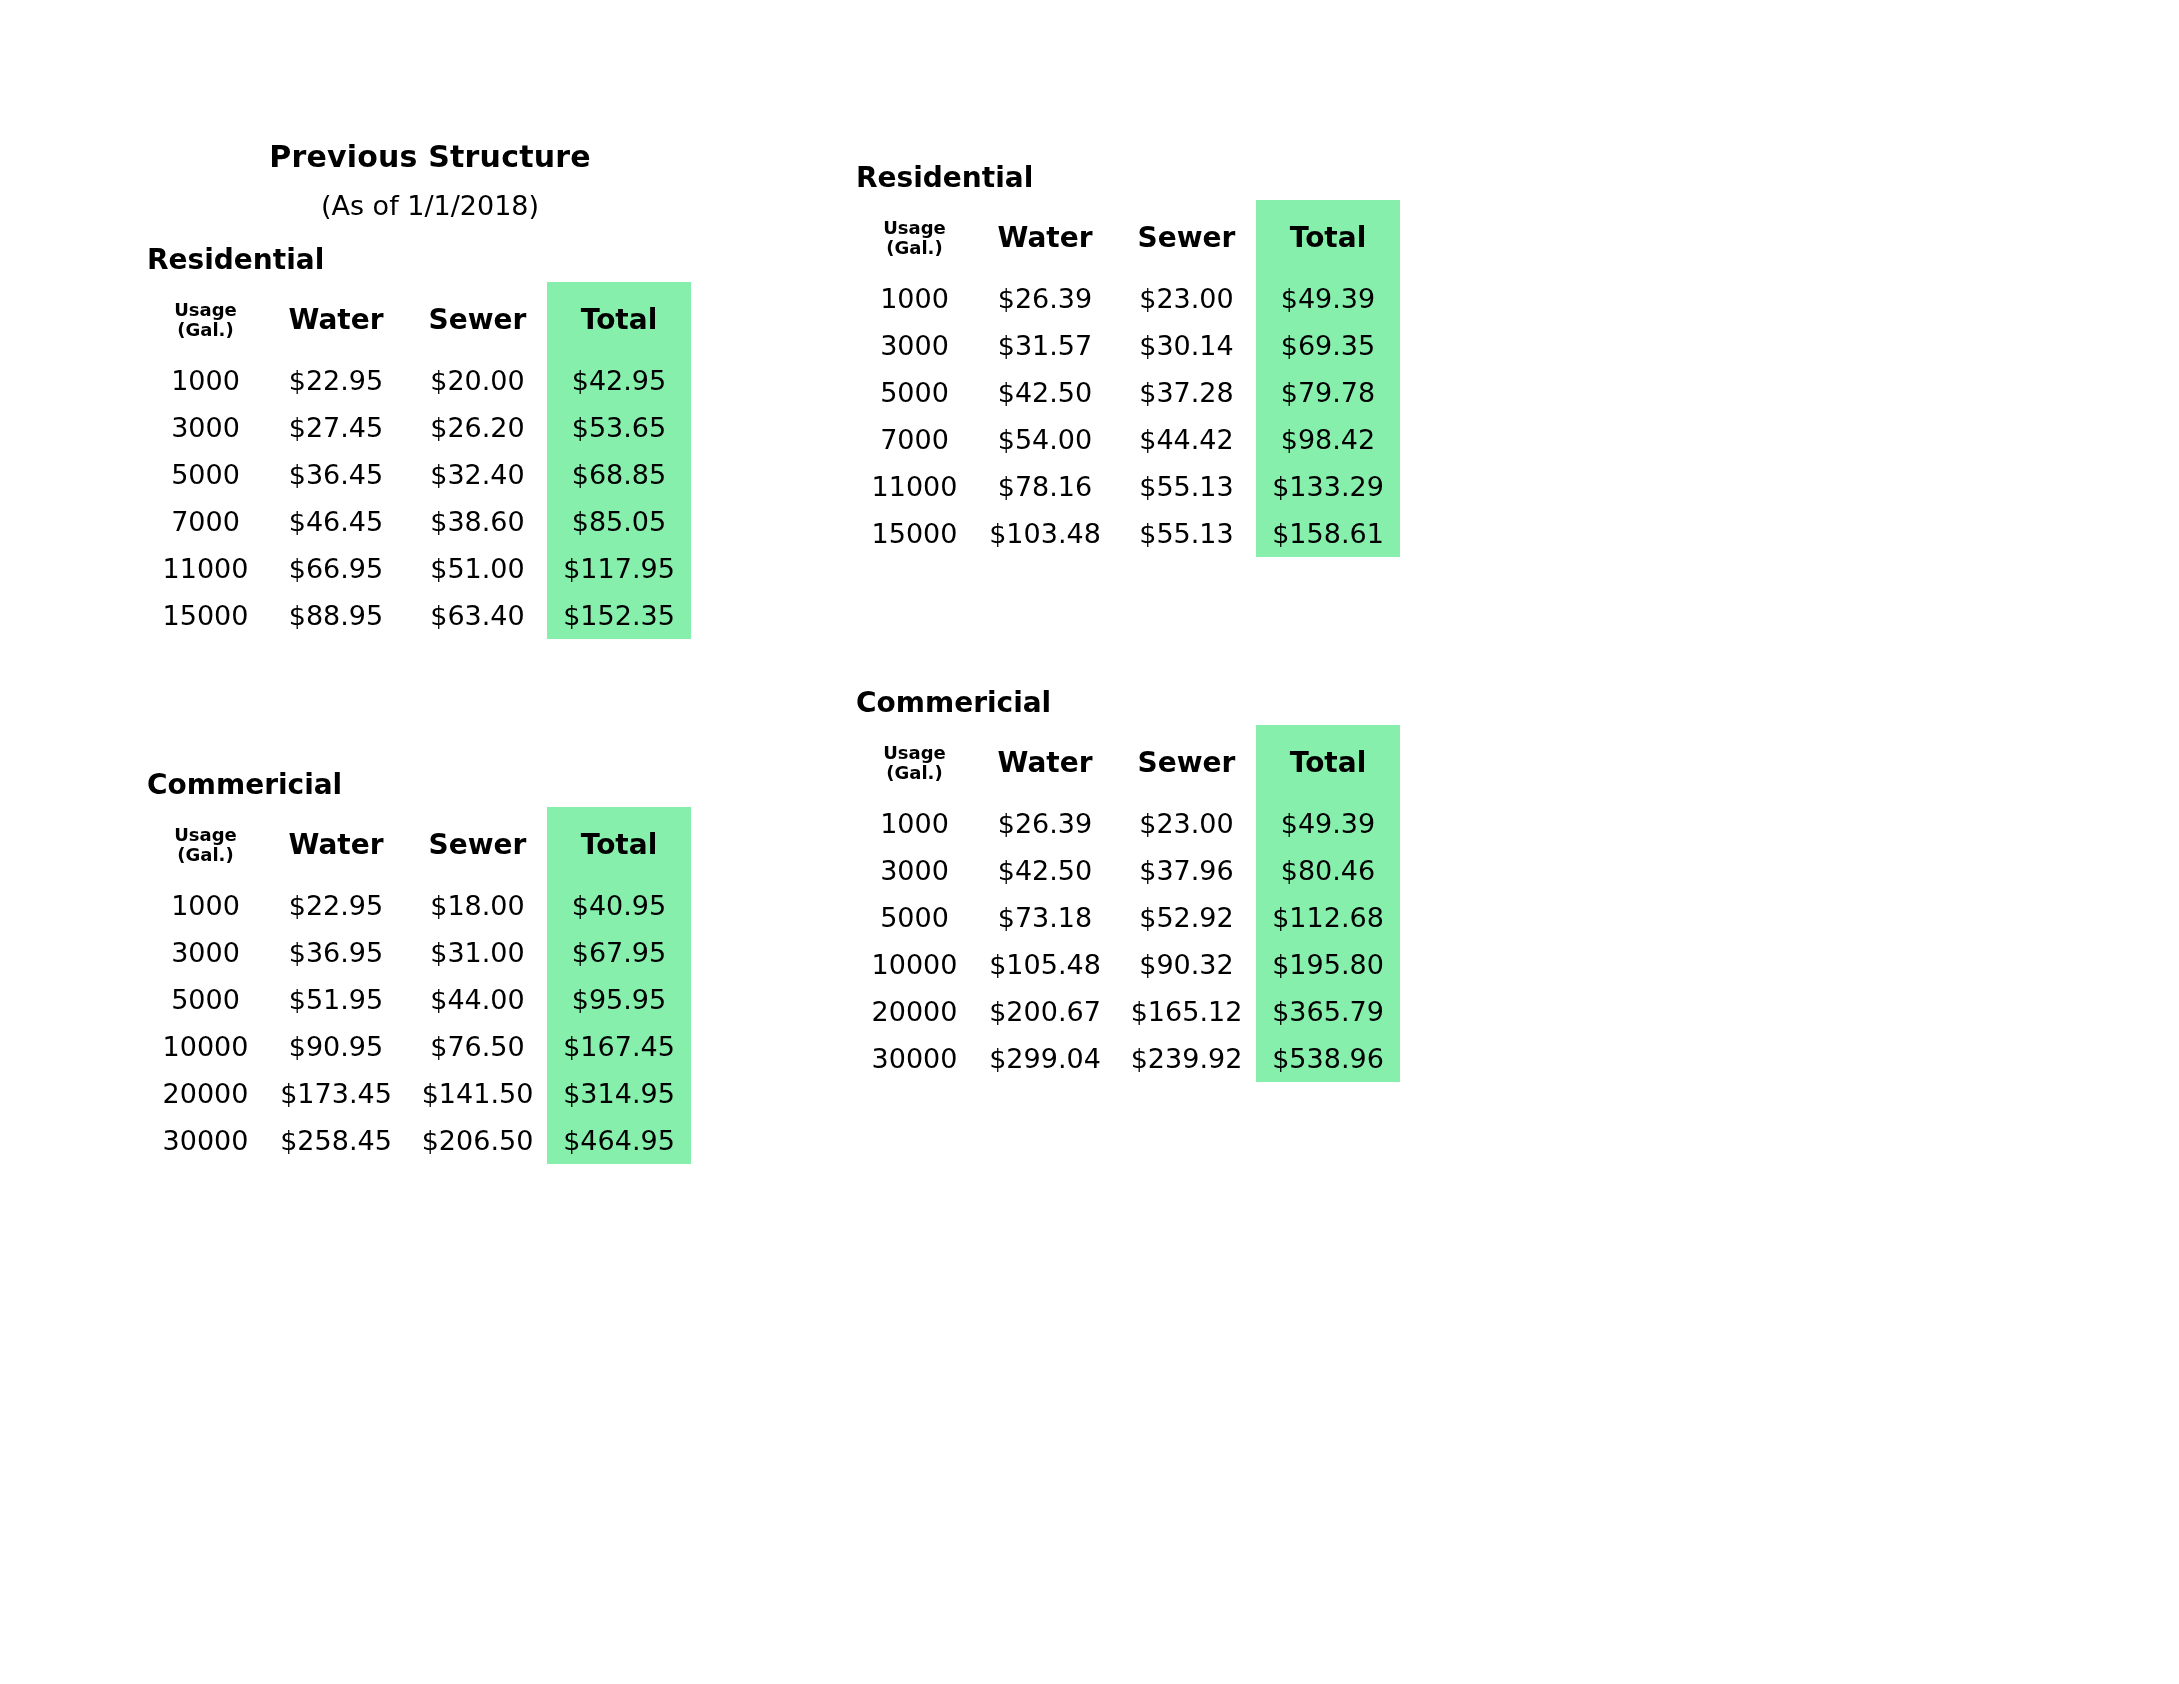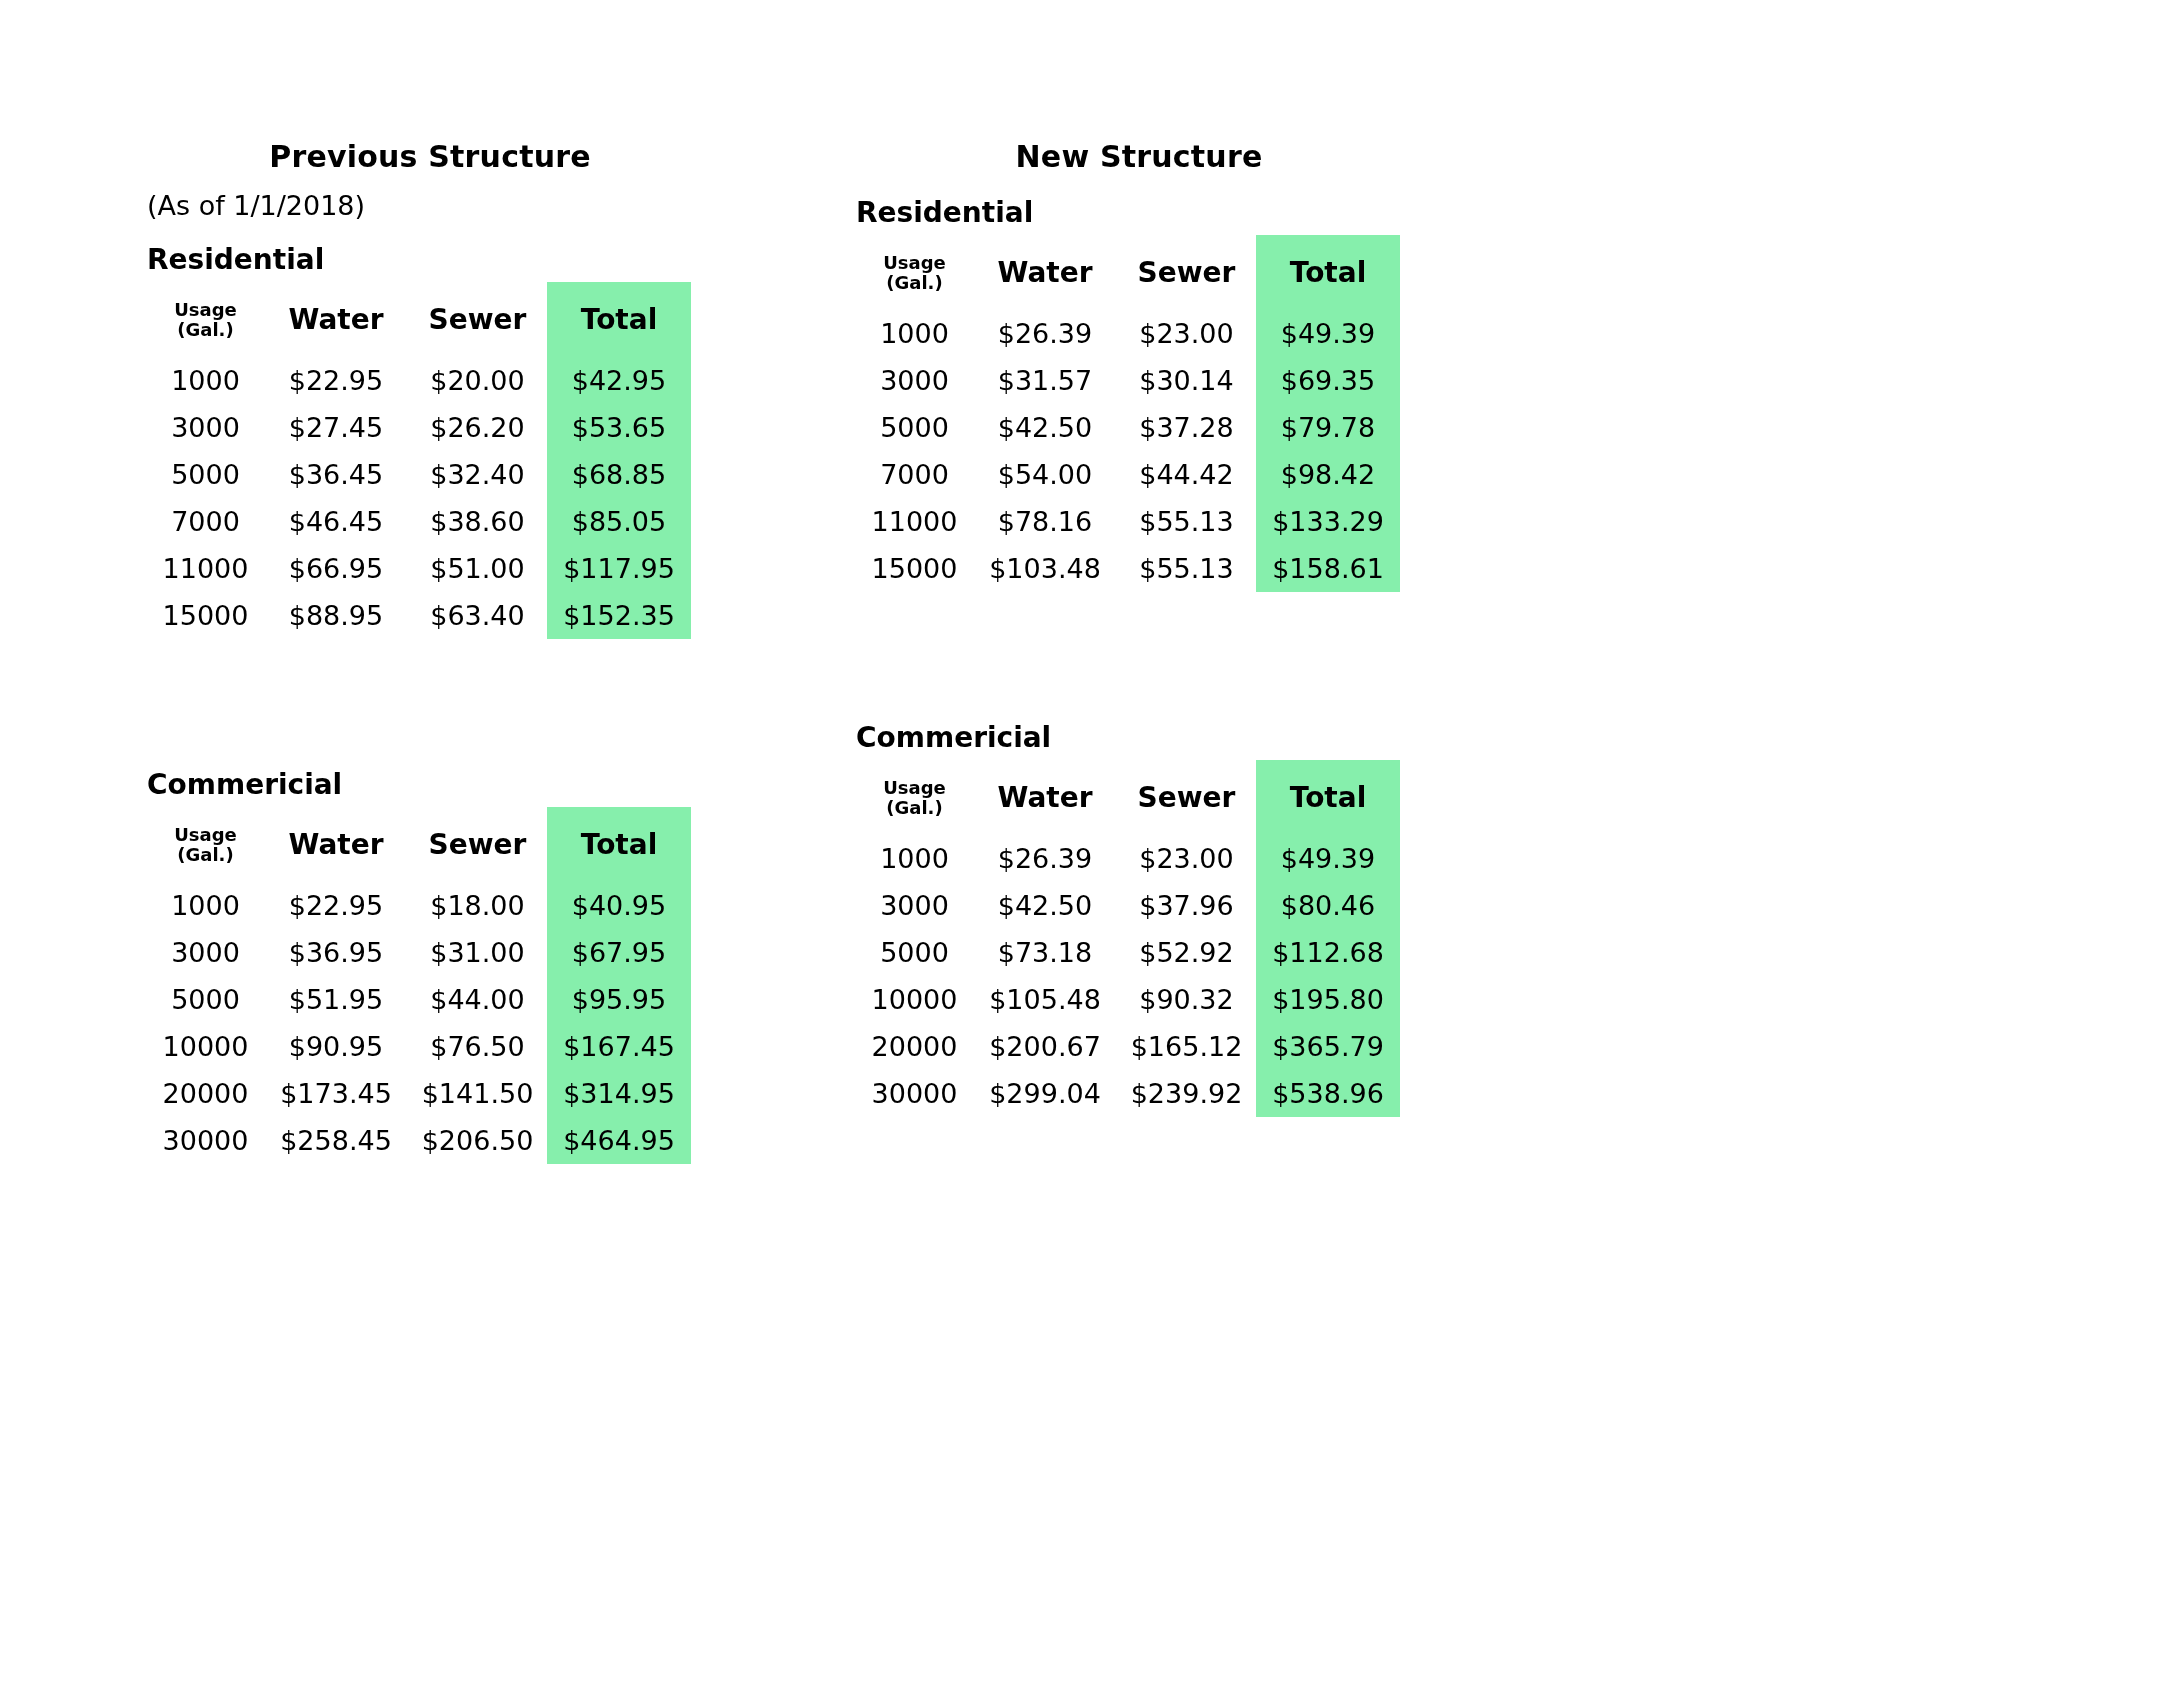--- a/index.html
+++ b/index.html
@@ -32,21 +32,21 @@
   .col-title {
     font-size: 30px;
     font-weight: bold;
     text-align: center;
     width: 566px;
     margin: 0;
     letter-spacing: 0.2px;
   }
   .col-subtitle {
     font-size: 27px;
-    text-align: left;
+    text-align: center;
     width: 566px;
     margin-top: 16px;
   }
   .section-label {
     font-size: 28px;
     font-weight: bold;
     margin-top: 22px;
     margin-left: 0px;
   }
   table.rate {
@@ -202,21 +202,20 @@
           <td>30000</td>
           <td>$258.45</td>
           <td>$206.50</td>
           <td class="total-cell">$464.95</td>
         </tr>
       </tbody>
     </table>
   </div>
 
   <div class="column right">
-    <div class="col-title">New Structure</div>
 
     <div class="section-label">Residential</div>
     <table class="rate">
       <colgroup>
         <col class="c-usage">
           <col class="c-water">
           <col class="c-sewer">
           <col class="c-total">
       </colgroup>
       <thead>

